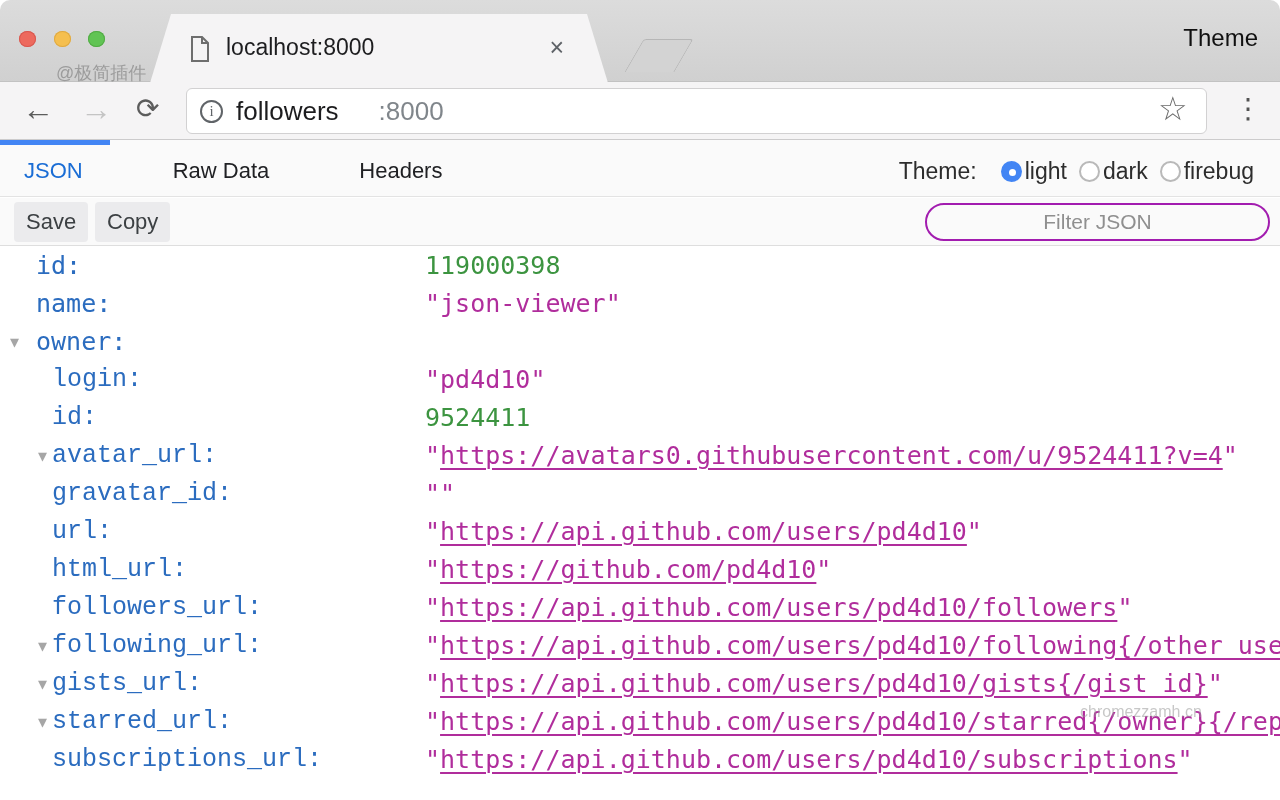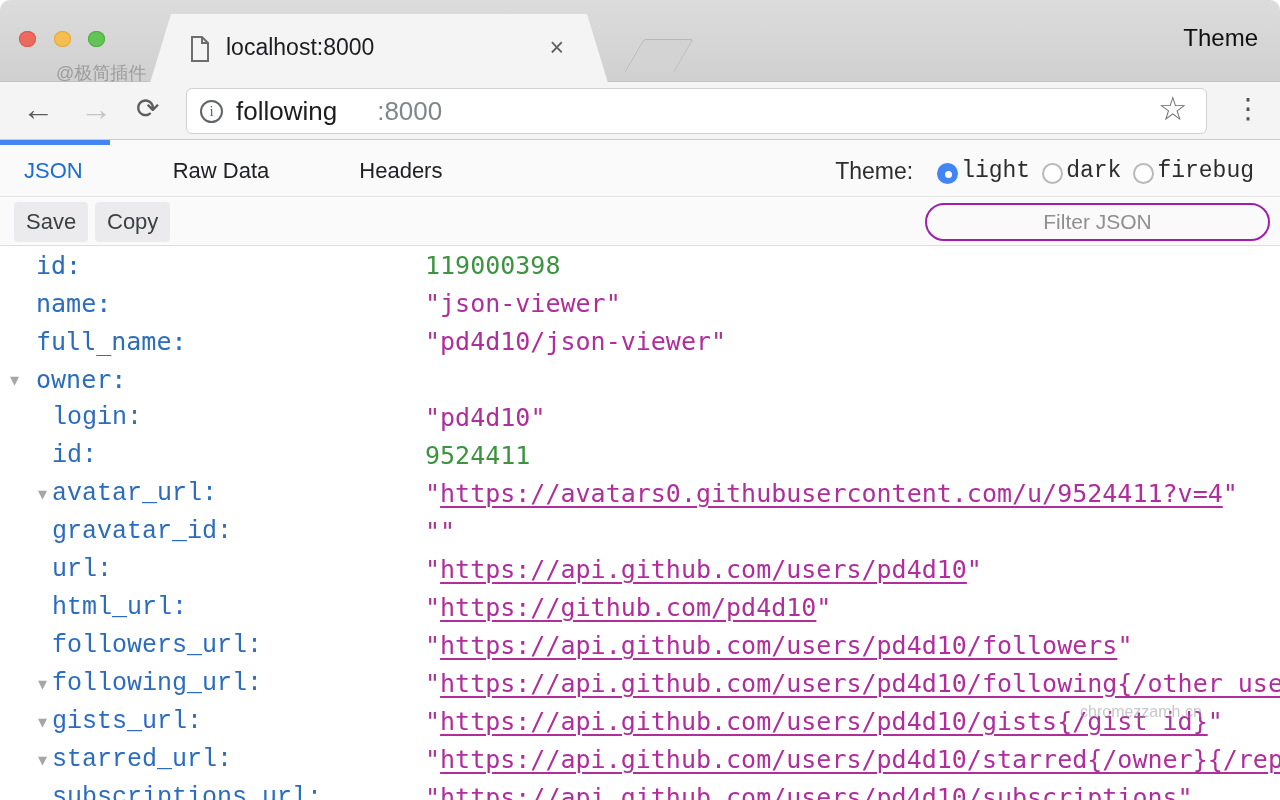--- a/index.html
+++ b/index.html
@@ -42,21 +42,21 @@
 
   
   .ext-header { position:absolute; top:140px; left:0; width:1280px; height:57px; background:#fafafa;
     border-bottom:1px solid #e3e3e3; }
   .active-bar { position:absolute; top:0; left:0; width:110px; height:5px; background:#4285f4; }
   .ext-tabs { position:absolute; left:0; top:5px; height:52px; display:flex; align-items:center;gap:40px; }
   .ext-tab { font-size:22px; color:#202124; padding:0 26px 0 24px; cursor:default; }
   .ext-tab.active { color:#1a6dd5; padding:0 26px 0 24px; }
   .theme-area { position:absolute; right:26px; top:5px; height:52px; display:flex; align-items:center; font-size:23px; color:#2d2d2d; }
   .theme-label { margin-right:12px; }
-  .radio-group { display:flex; align-items:flex-end; margin-left:12px;font-family:Liberation Mono, monospace; }
+  .radio-group { display:flex; align-items:center; margin-left:12px; }
   .radio { width:21px; height:21px; border-radius:50%; background:#fff; border:2px solid #b9b9b9; position:relative; margin-right:3px; }
   .radio.checked { background:#4285f4; border-color:#4285f4; }
   .radio.checked::after { content:""; position:absolute; left:6px; top:6px; width:7px; height:7px; border-radius:50%; background:#fff; }
 
   .ext-actions { position:absolute; top:198px; left:0; width:1280px; height:48px; background:#fafafa;
     border-bottom:1px solid #dedede; }
   .btn { position:absolute; top:4px; height:40px; background:#ebebed; border:none; border-radius:4px;
     font-size:22px; color:#3c4043; font-family:"Liberation Sans",sans-serif; padding:0 12px; }
   .btn-save { left:14px; }
   .btn-copy { left:95px; }
@@ -104,21 +104,21 @@
   <span class="profile-name">Theme</span>
 </div>
 
 <div class="toolbar">
   <span class="nav-ic ic-back">←</span>
   <span class="nav-ic ic-fwd">→</span>
   <span class="nav-ic ic-reload">⟳</span>
 
   <div class="omnibox">
     <span class="info-ic">i</span>
-    <span class="url-text"><span class="url-host">following</span><span class="url-port">:8000</span></span>
+    <span class="url-text"><span class="url-host">followers</span><span class="url-port">:8000</span></span>
   </div>
 
   <span class="nav-ic ic-star">☆</span>
   <span class="nav-ic ic-menu">⋮</span>
 </div>
 
 <div class="ext-header">
   <div class="active-bar"></div>
   <div class="ext-tabs">
     <span class="ext-tab active">JSON</span>
@@ -154,25 +154,20 @@
     <span class="key lv0">id:</span>
     <span class="val"><span class="num">119000398</span></span>
   </div>
 
   <div class="row">
 
     <span class="key lv0">name:</span>
     <span class="val"><span class="str">"</span><span class="str">json-viewer</span><span class="str">"</span></span>
   </div>
 
-  <div class="row">
-
-    <span class="key lv0">full_name:</span>
-    <span class="val"><span class="str">"</span><span class="str">pd4d10/json-viewer</span><span class="str">"</span></span>
-  </div>
 
   <div class="row">
     <span class="arrow lv0">▼</span>
     <span class="key lv0">owner:</span>
 
   </div>
 
   <div class="row">
 
     <span class="key lv1">login:</span>

